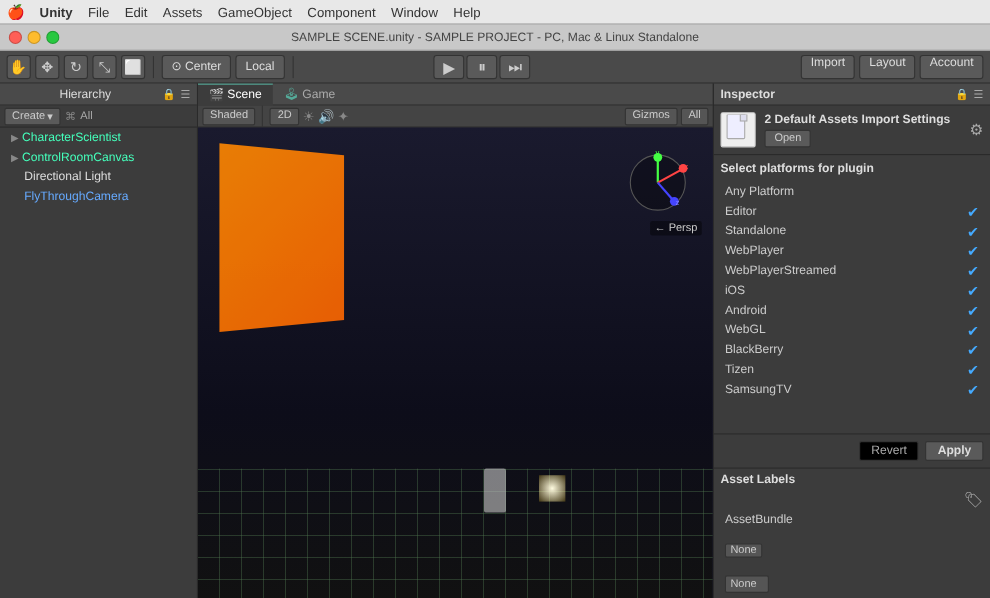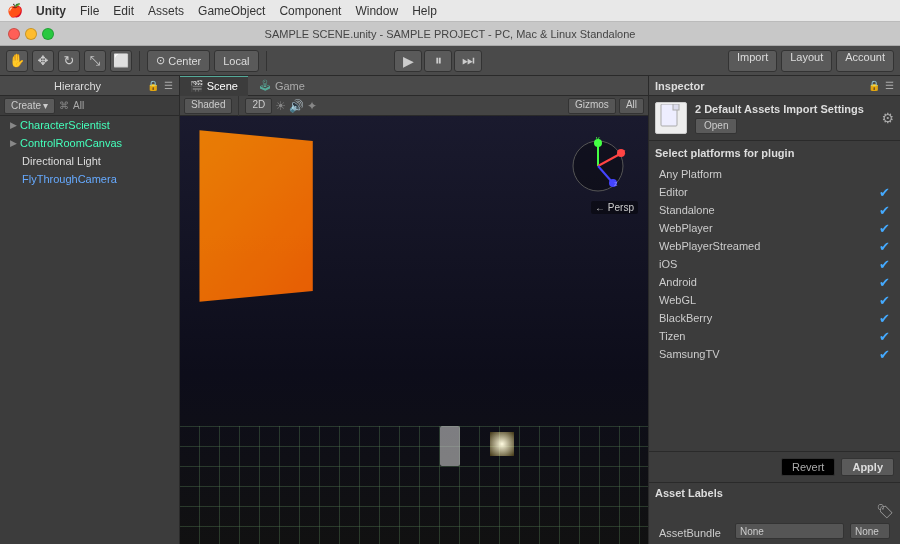--- a/index.html
+++ b/index.html
@@ -452,23 +452,24 @@
       border-bottom: 1px solid #2a2a2a;
     }
     .asset-labels-title {
       font-size: 11px;
       font-weight: 600;
       color: #ddd;
       margin-bottom: 4px;
     }
     .assetbundle-row {
       display: flex;
-      align-items: flex-end;
+      align-items: flex-start;
       padding: 2px 4px;
-      gap: 6px;
+      gap: 16px;
+      flex-direction: column;
     }
     .assetbundle-label {
       font-size: 11px;
       color: #ccc;
       width: 70px;
     }
     .assetbundle-select {
       flex: 1;
       height: 16px;
       background: #555;

